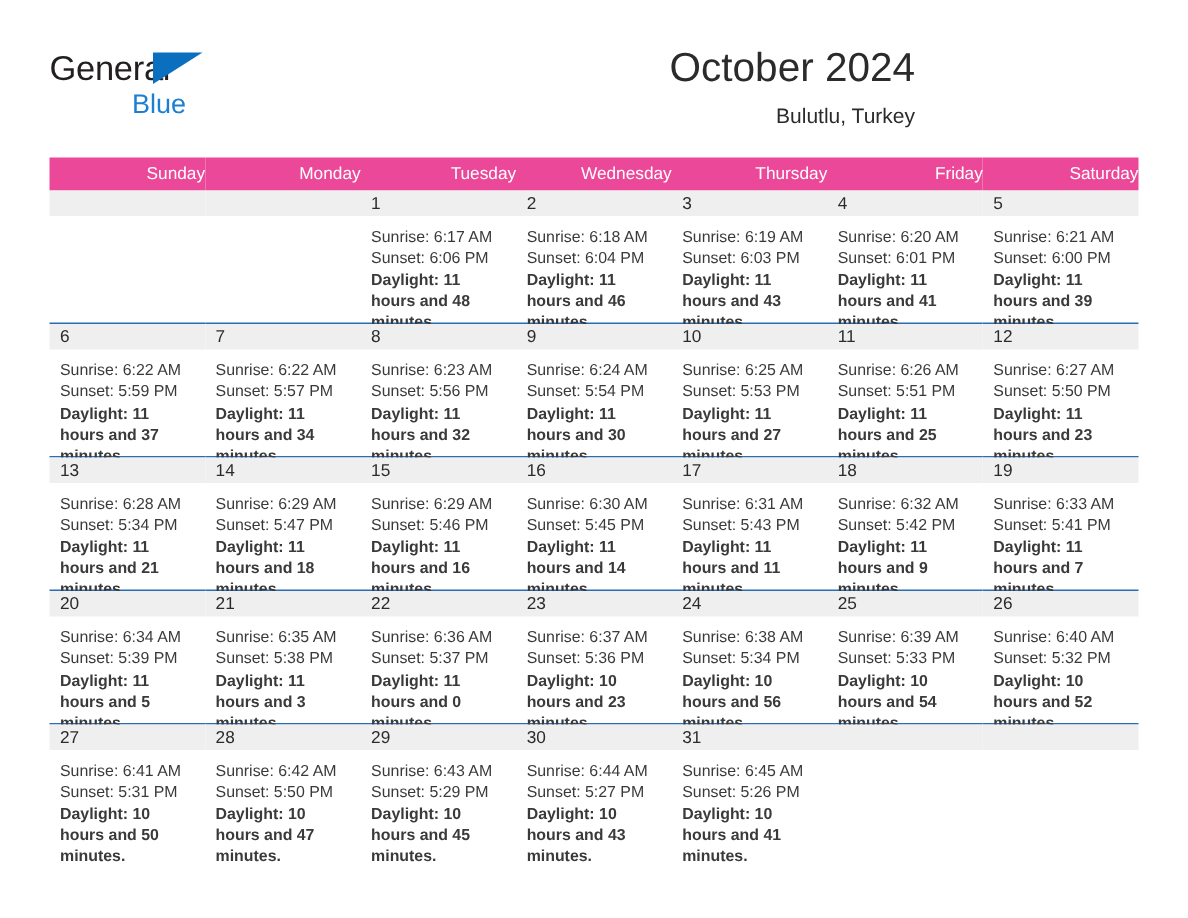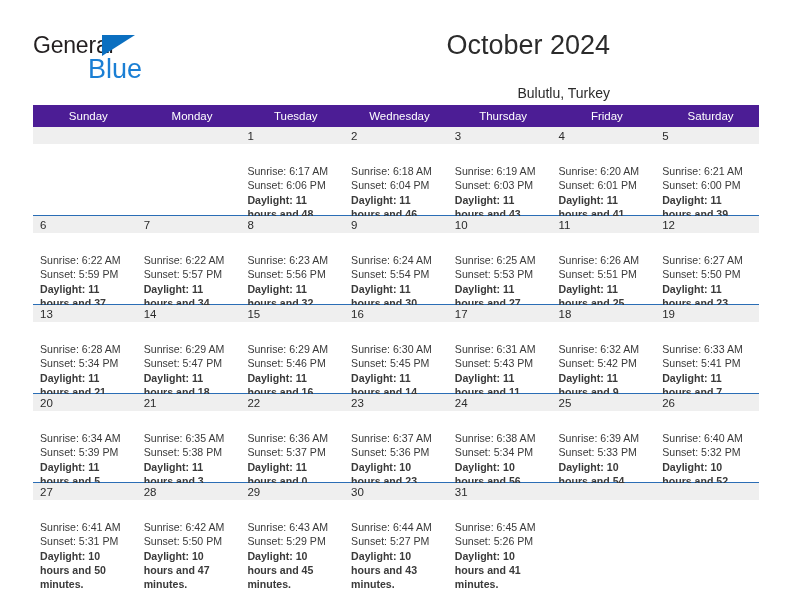--- a/index.html
+++ b/index.html
@@ -53,21 +53,21 @@
     top: 3px;
     width: 0;
     height: 0;
     border-left: 33px solid #0b6fc0;
     border-bottom: 21px solid transparent;
   }
   .brand-blue {
     position: absolute;
     left: 55px;
     top: 24px;
-    font-size: 27px;
+    font-size: 18px;
     color: #1b7fd4;
     line-height: 26px;
     white-space: nowrap;
   }
 
   .title-block {
     position: absolute;
     right: 0;
     top: 0;
     text-align: right;
@@ -77,44 +77,44 @@
     color: #2b2b2b;
     line-height: 34px;
     white-space: nowrap;
     font-weight: normal;
     margin: 0;
   }
   .cal-subtitle {
     font-size: 14px;
     color: #2b2b2b;
     line-height: 20px;
-    margin-top: 21px;
+    margin-top: 5px;
     white-space: nowrap;
   }
 
   
   .calendar {
     position: absolute;
     left: 33px;
     top: 105px;
     width: 726px;
   }
   table.cal {
     border-collapse: collapse;
     table-layout: fixed;
     width: 726px;
   }
   table.cal col { width: 103.71px; }
 
   thead th {
-    background: #4c1d95;
+    background: #ec4899;
     color: #ffffff;
     font-size: 11.5px;
     font-weight: normal;
-    text-align: center;
+    text-align: right;
     padding: 4px 0 5px 7px;
     height: 13px;
     vertical-align: middle;
     white-space: nowrap;
   }
 
   tbody tr.week-row > td {
     vertical-align: top;
     padding: 0;
     border-top: 1.6px solid #2a6db5;
@@ -135,21 +135,21 @@
     padding: 2px 0 0 7px;
     box-sizing: border-box;
     font-size: 11.5px;
     color: #2b2b2b;
     line-height: 14px;
   }
   .cell.empty .daynum-band {
     background: #efefef;
   }
   .info {
-    padding: 20px 6px 0 7px;
+    padding: 7px 6px 0 7px;
     font-size: 10.6px;
     line-height: 14.3px;
     color: #3a3a3a;
   }
   .info div { white-space: nowrap; }
   .info .wrap { white-space: normal; font-weight: bold; }
 </style>
 </head>
 <body>
 

